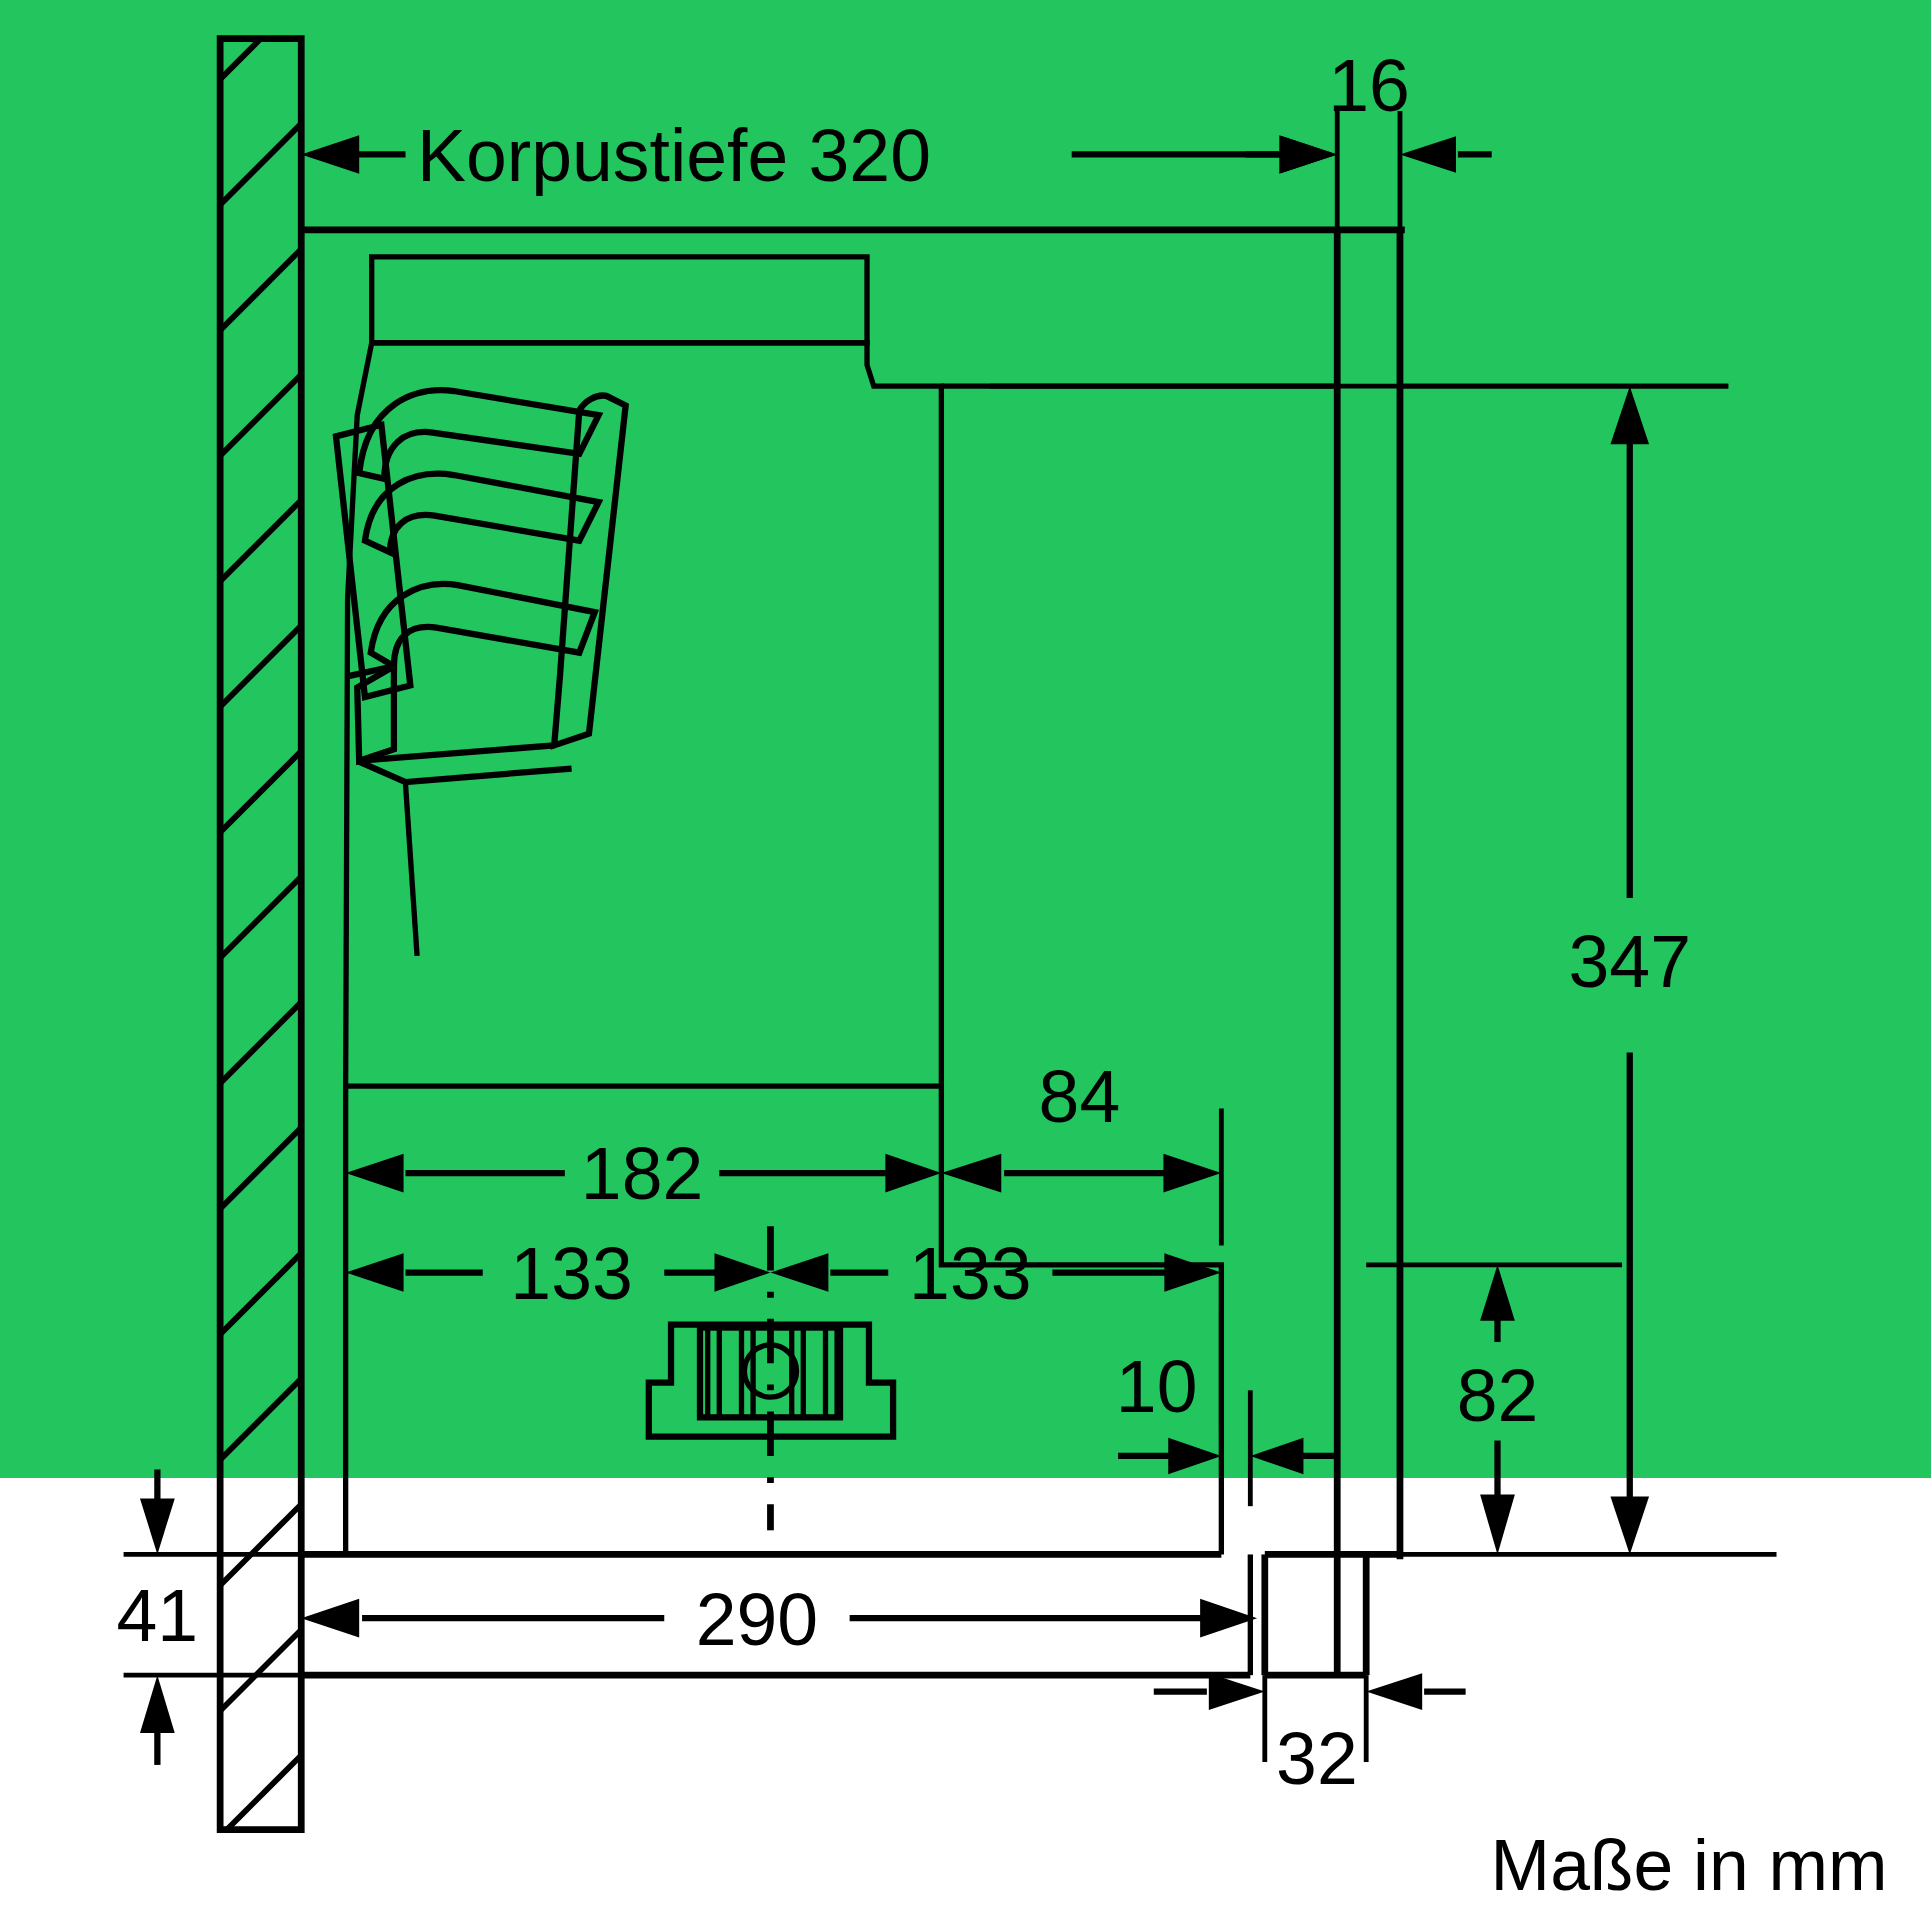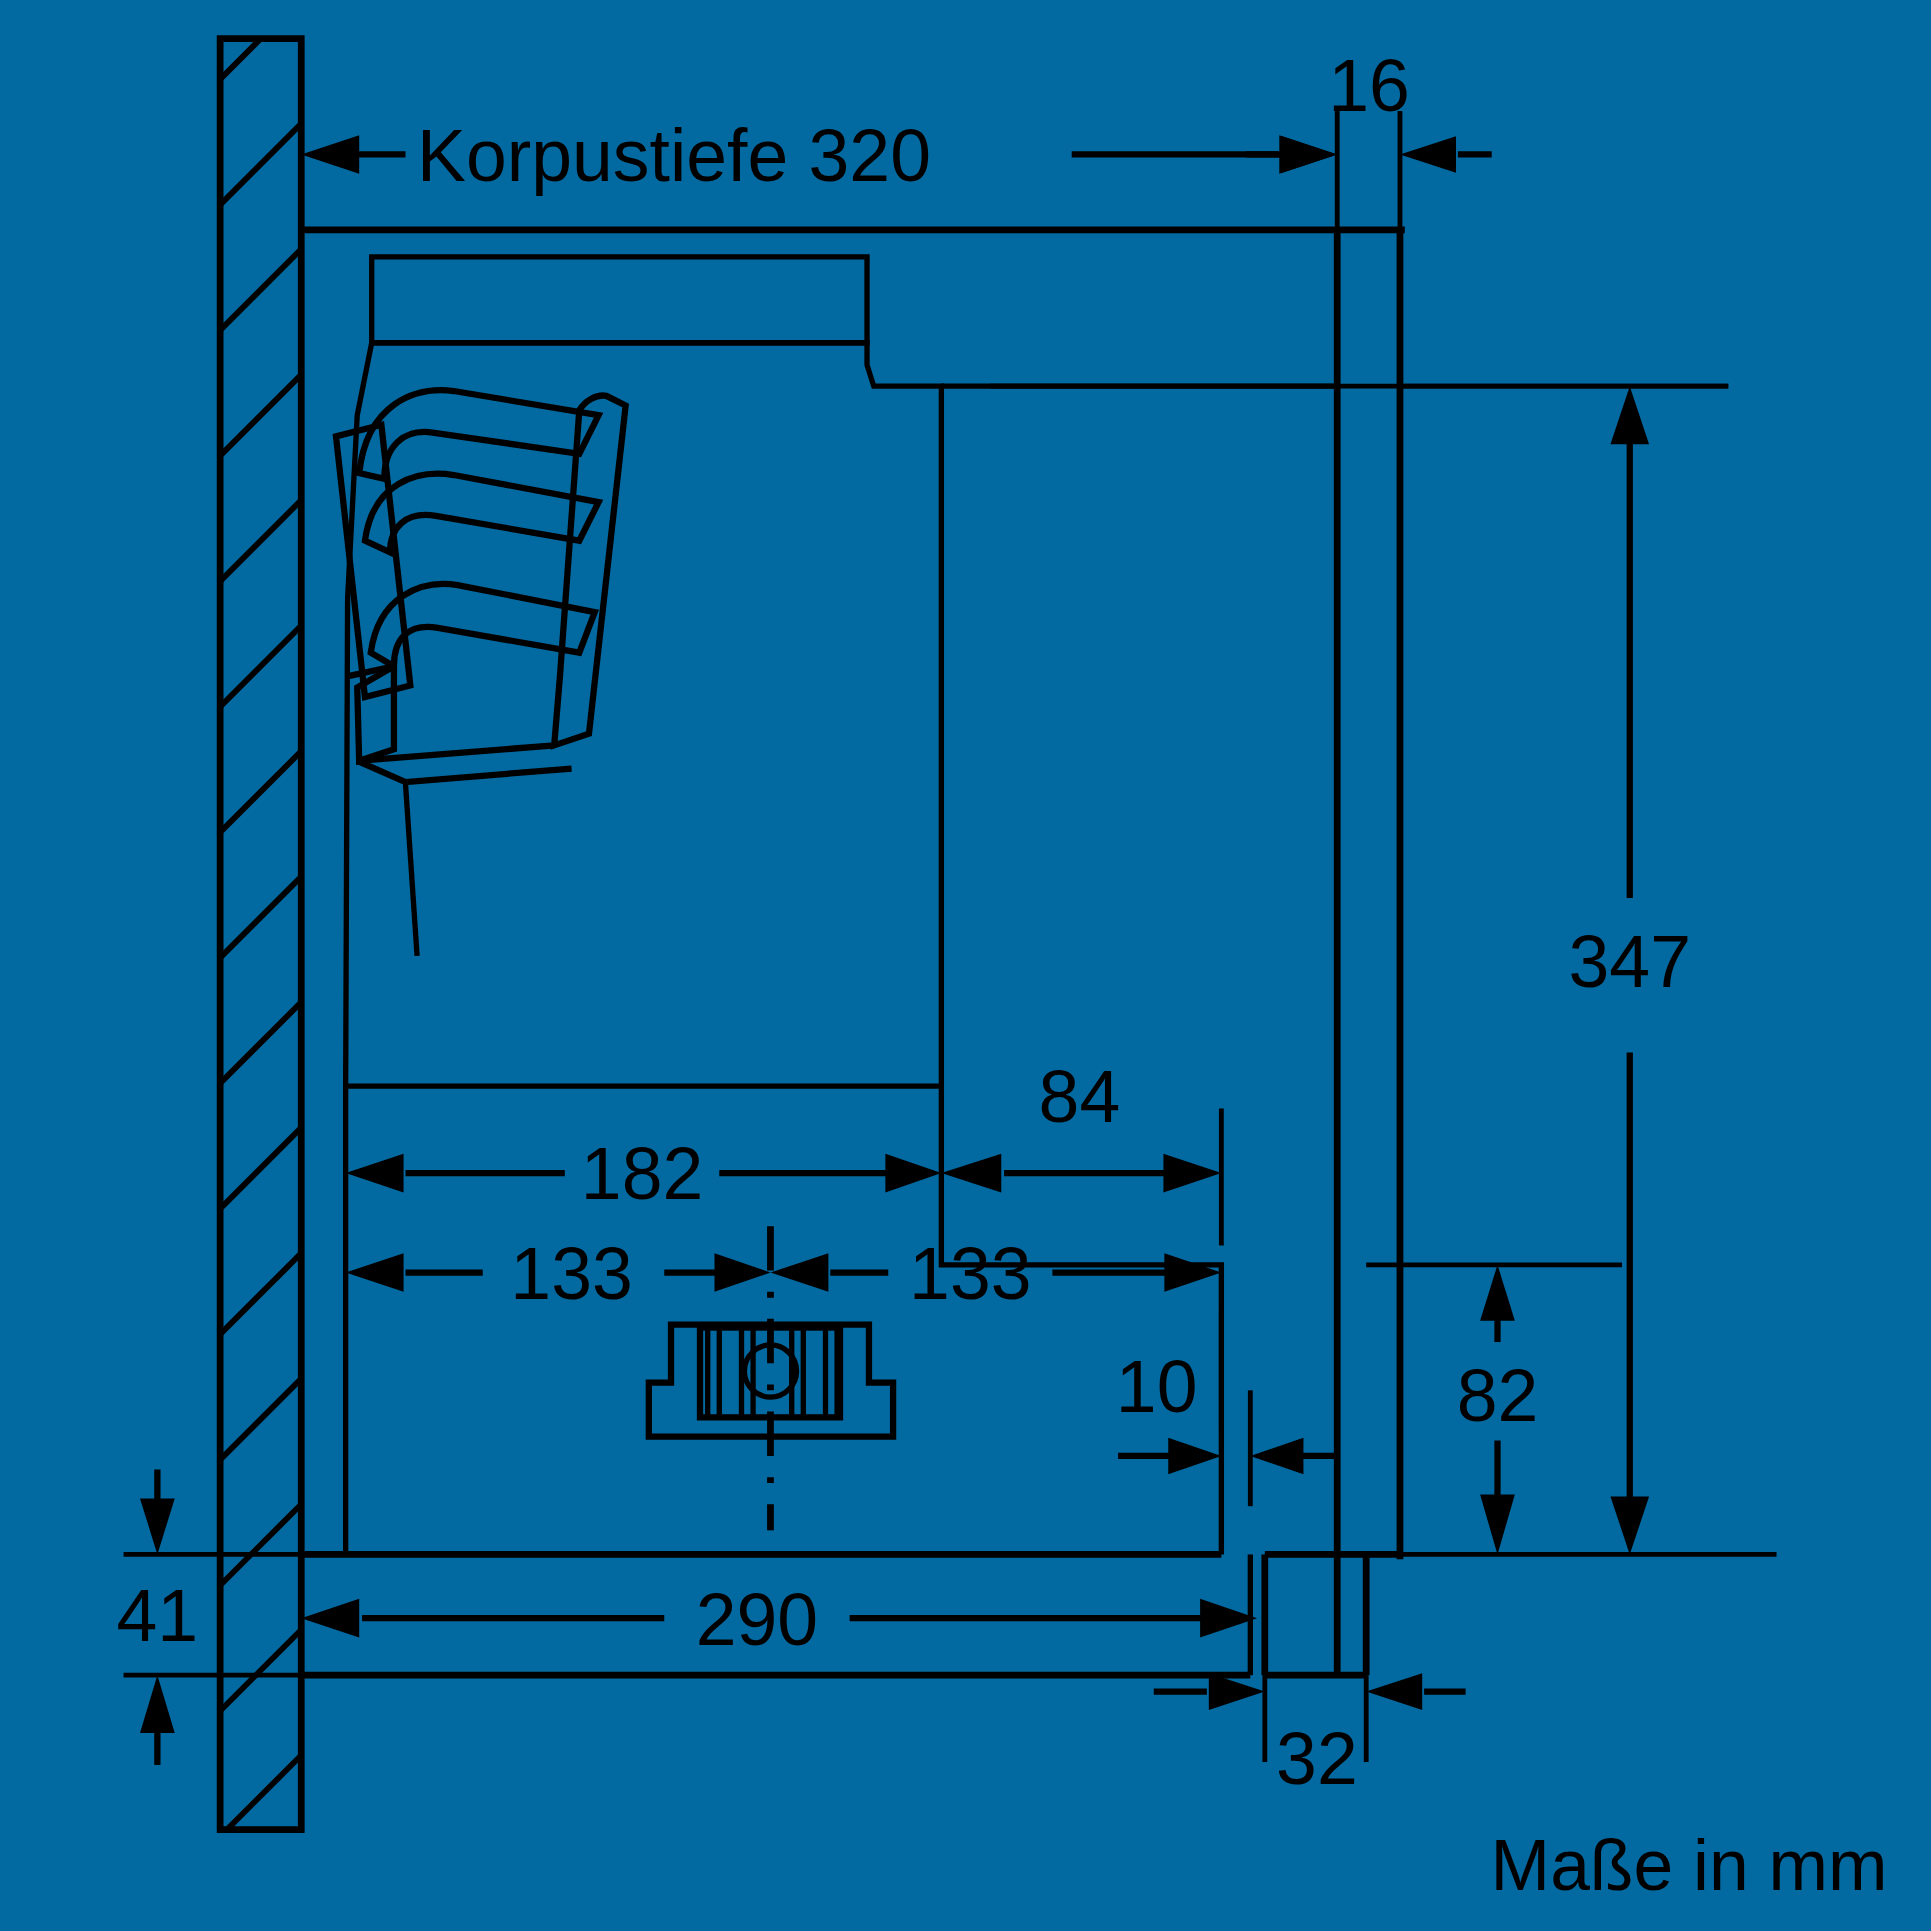--- a/index.html
+++ b/index.html
@@ -9,22 +9,22 @@
   }
   body {
     width: 1931px;
     height: 1931px;
     font-family: "Liberation Sans", sans-serif;
     overflow: hidden;
   }
   #drawing-root {
     position: relative;
     width: 1931px;
-    height: 1931px;
-    background: #0369a1;
+    height: 1478px;
+    background: #22c55e;
   }
   svg#tech-drawing {
     display: block;
     width: 1931px;
     height: 1931px;
   }
   .ln {
     stroke: #000000;
     fill: none;
     stroke-linecap: butt;

